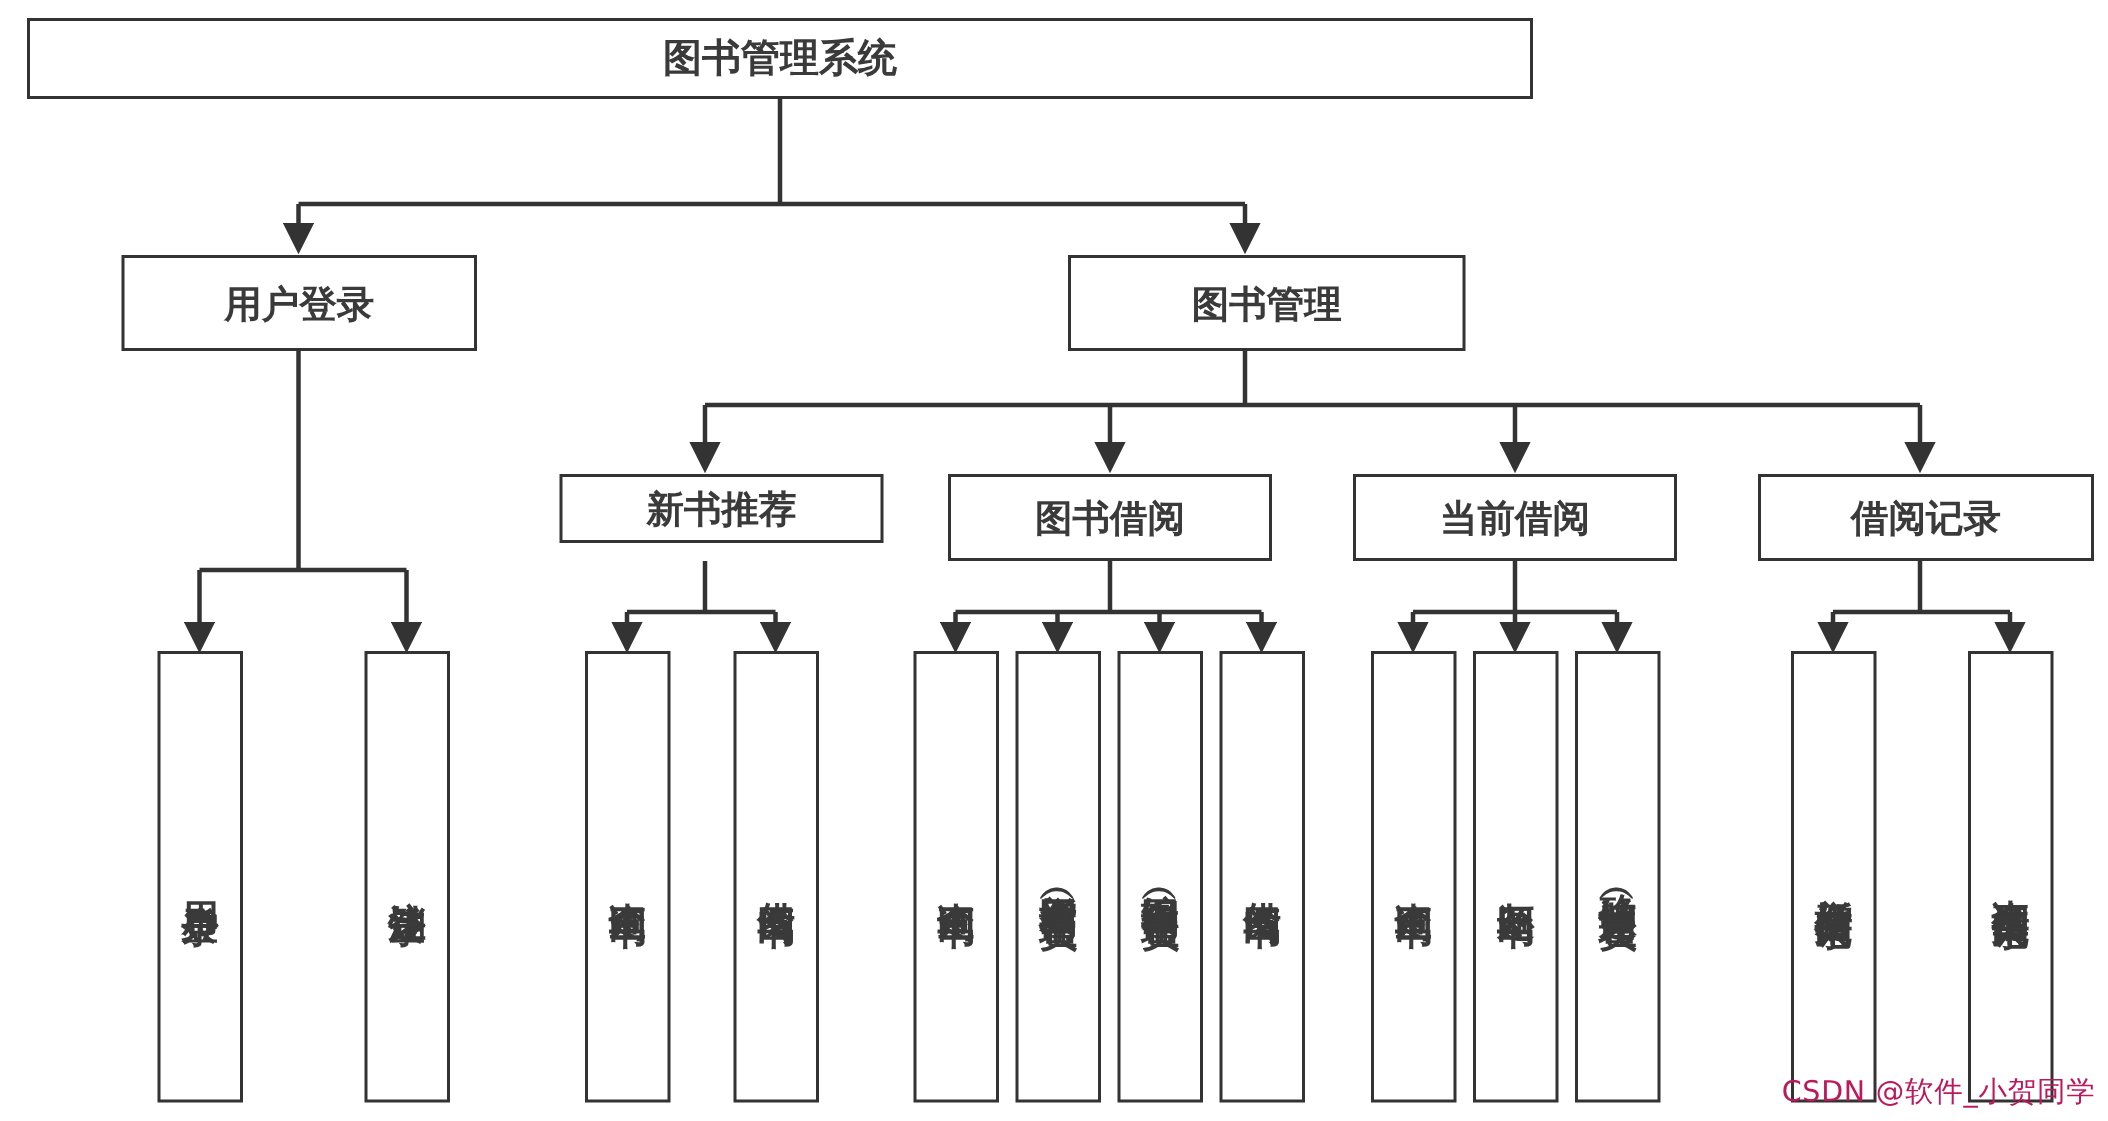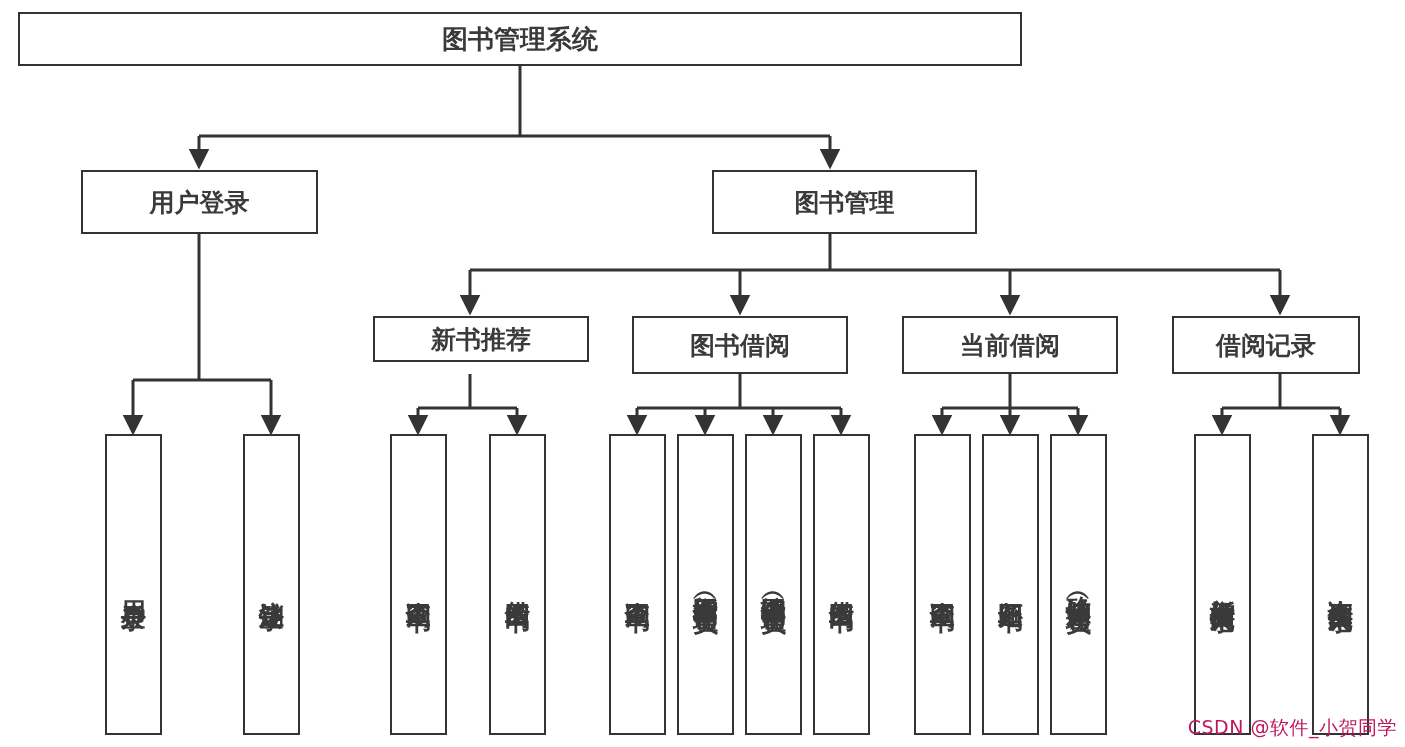--- a/index.html
+++ b/index.html
@@ -141,21 +141,21 @@
 
   <div class="node h" style="left:362px; top:316px; width:216px; height:46px;margin-left:11px;">
     <span class="label">新书推荐</span>
   </div>
   <div class="node h" style="left:902px; top:316px; width:216px; height:58px;">
     <span class="label">当前借阅</span>
   </div>
   <div class="node h" style="left:632px; top:316px; width:216px; height:58px;">
     <span class="label">图书借阅</span>
   </div>
-  <div class="node h" style="left:1172px; top:316px; width:188px; height:58px;">
+  <div class="node h" style="left:1172px; top:316px; width:224px; height:58px;">
     <span class="label">借阅记录</span>
   </div>
 
   <div class="node v" style="left:105px; top:434px; width:57px; height:301px;">
     <span class="label">用户登录</span>
   </div>
   <div class="node v" style="left:243px; top:434px; width:57px; height:301px;">
     <span class="label">注销登录</span>
   </div>
 

